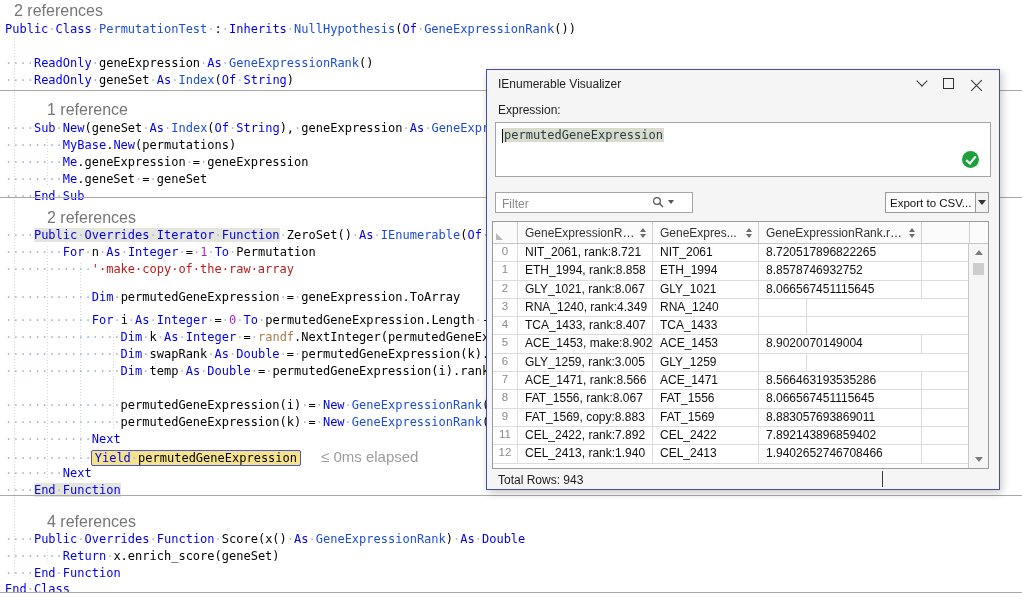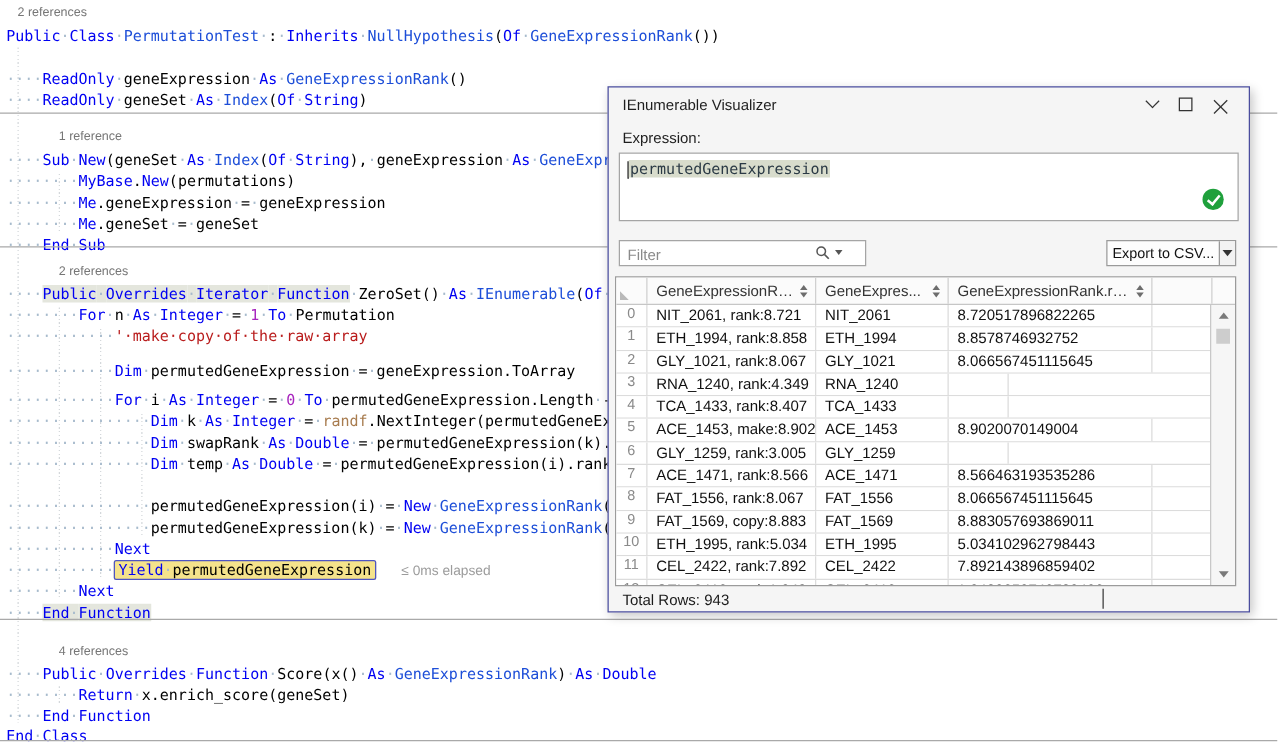--- a/index.html
+++ b/index.html
@@ -4,32 +4,32 @@
 <style>
   html,body{margin:0;padding:0;}
   body{width:1022px;height:600px;position:relative;background:#ffffff;overflow:hidden;
        font-family:"Liberation Sans",sans-serif;}
   
   #editor{position:absolute;inset:0;background:#fff;}
   .guide{position:absolute;width:1px;background-image:repeating-linear-gradient(to bottom,#d4d8db 0 1px,transparent 1px 3px);}
   .sep{position:absolute;left:0;width:1022px;height:1px;background:#a9a9a9;}
   .cl-line{position:absolute;white-space:pre;font-family:"DejaVu Sans Mono","Liberation Mono",monospace;
            font-size:12px;line-height:17px;height:17px;}
-  .cl-line.lens{font-family:"Liberation Sans",sans-serif;font-size:10px;color:#767676;line-height:14px;height:14px;}
+  .cl-line.lens{font-family:"Liberation Sans",sans-serif;font-size:16px;color:#767676;line-height:14px;height:14px;}
   .tk{white-space:pre;}
   .kw{color:#0000f2;}
   .ty{color:#1d4ed8;}
   .id{color:#000000;}
   .ws{color:#a6bacc;}
   .cm{color:#b91c1c;}
   .num{color:#a826be;}
   .fld{color:#a87c4f;}
   .hl{background:#e4e6dd;}
   .yield-box{background:#f5e38b;border:1px solid #4e55c4;border-radius:2px;padding:0 3px;margin-left:-1px;}
-  .perf{color:#9c9c9c;font-family:"Liberation Sans",sans-serif;font-size:11px;margin-left:20px;}
+  .perf{color:#9c9c9c;font-family:"Liberation Sans",sans-serif;font-size:15px;margin-left:20px;}
   
   #dialog{position:absolute;left:486px;top:69px;width:514px;height:421px;background:#f5f5f5;
           border:1px solid #4a4d9e;box-shadow:2px 3px 8px rgba(0,0,0,0.22);box-sizing:border-box;}
   .dlg-title{position:absolute;left:11px;top:7px;font-size:12px;color:#1e1e1e;}
   .win-btn{position:absolute;top:4px;width:22px;height:18px;display:flex;align-items:center;justify-content:center;cursor:default;}
   .chev{width:7px;height:7px;border-right:1px solid #333;border-bottom:1px solid #333;transform:rotate(45deg);margin-top:-4px;}
   .maxbox{width:9px;height:9px;border:1px solid #333;}
   .closex{position:relative;width:11px;height:11px;}
   .closex:before,.closex:after{content:"";position:absolute;left:5px;top:0;width:1px;height:15px;background:#333;}
   .closex:before{transform:rotate(45deg);} .closex:after{transform:rotate(-45deg);}
@@ -256,27 +256,20 @@
           <div class="g-cell" style="width: 48px;"></div>
         </div>
         <div class="g-row">
           <div class="g-cell rn" style="width: 25px;">9</div>
           <div class="g-cell" style="width: 135px;">FAT_1569, copy:8.883</div>
           <div class="g-cell" style="width: 106px;">FAT_1569</div>
           <div class="g-cell" style="width: 163px;">8.883057693869011</div>
           <div class="g-cell" style="width: 48px;"></div>
         </div>
         <div class="g-row">
-          <div class="g-cell rn" style="width: 25px;">10</div>
-          <div class="g-cell" style="width: 135px;">ETH_1995, rank:5.034</div>
-          <div class="g-cell" style="width: 106px;">ETH_1995</div>
-          <div class="g-cell" style="width: 163px;">5.034102962798443</div>
-          <div class="g-cell" style="width: 48px;"></div>
-        </div>
-        <div class="g-row">
           <div class="g-cell rn" style="width: 25px;">11</div>
           <div class="g-cell" style="width: 135px;">CEL_2422, rank:7.892</div>
           <div class="g-cell" style="width: 106px;">CEL_2422</div>
           <div class="g-cell" style="width: 163px;">7.892143896859402</div>
           <div class="g-cell" style="width: 48px;"></div>
         </div>
         <div class="g-row">
           <div class="g-cell rn" style="width: 25px;">12</div>
           <div class="g-cell" style="width: 135px;">CEL_2413, rank:1.940</div>
           <div class="g-cell" style="width: 106px;">CEL_2413</div>

